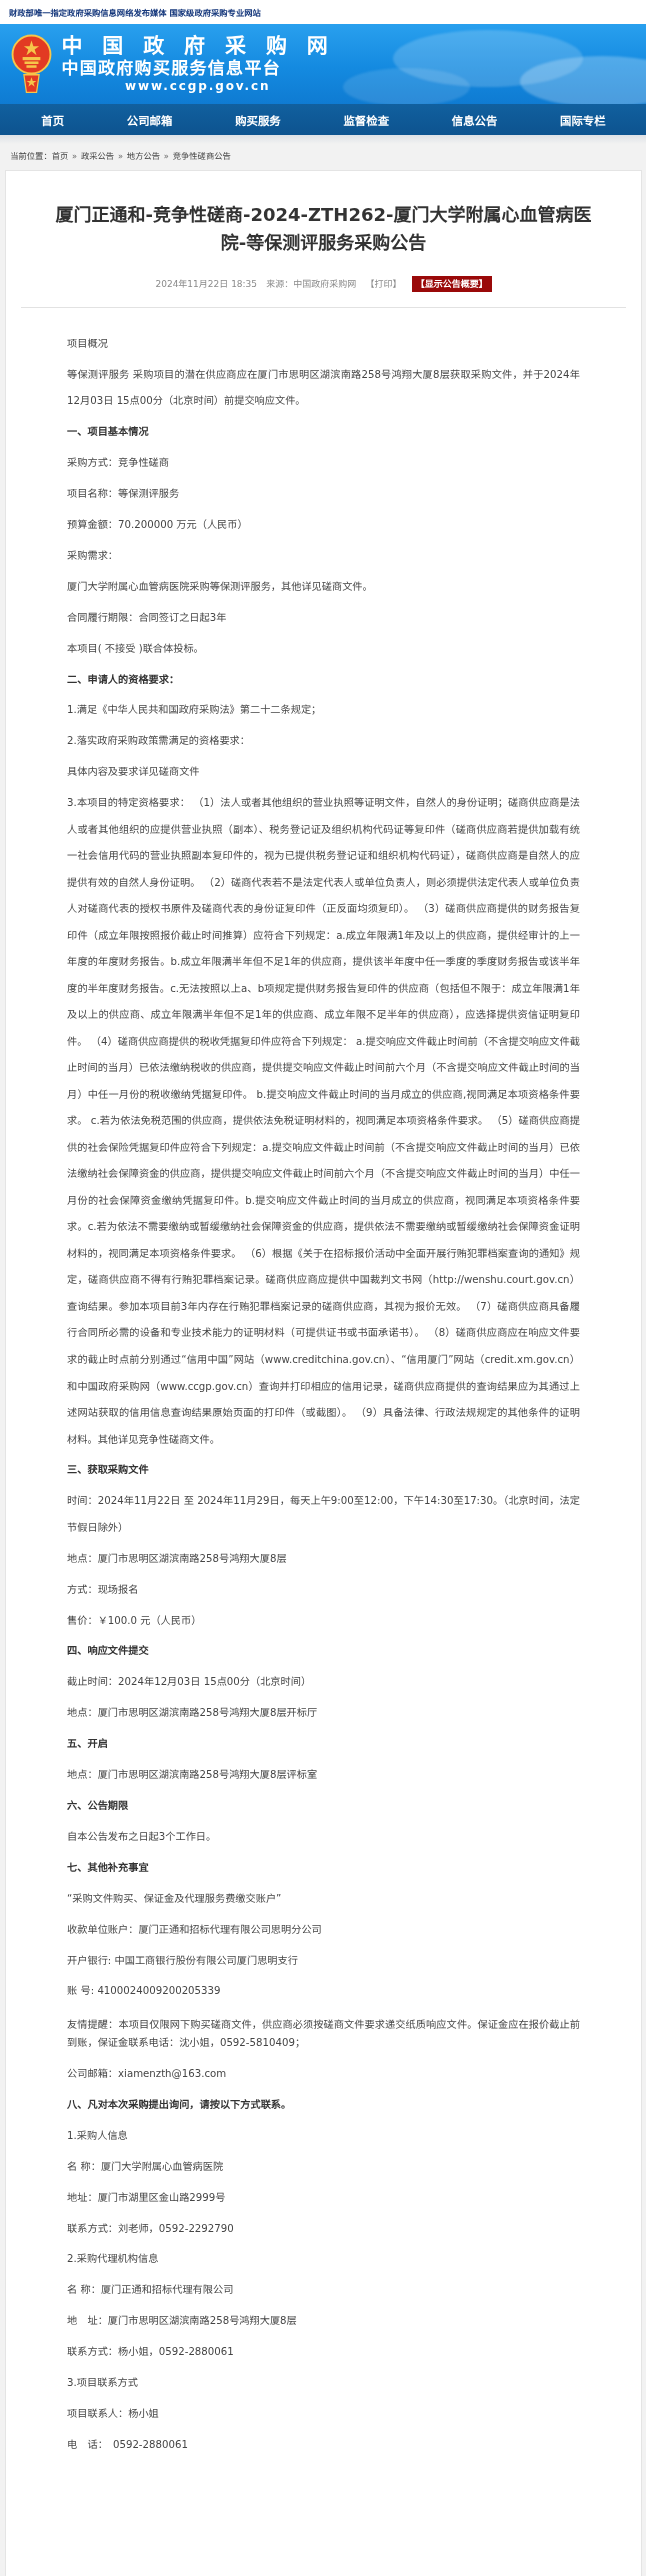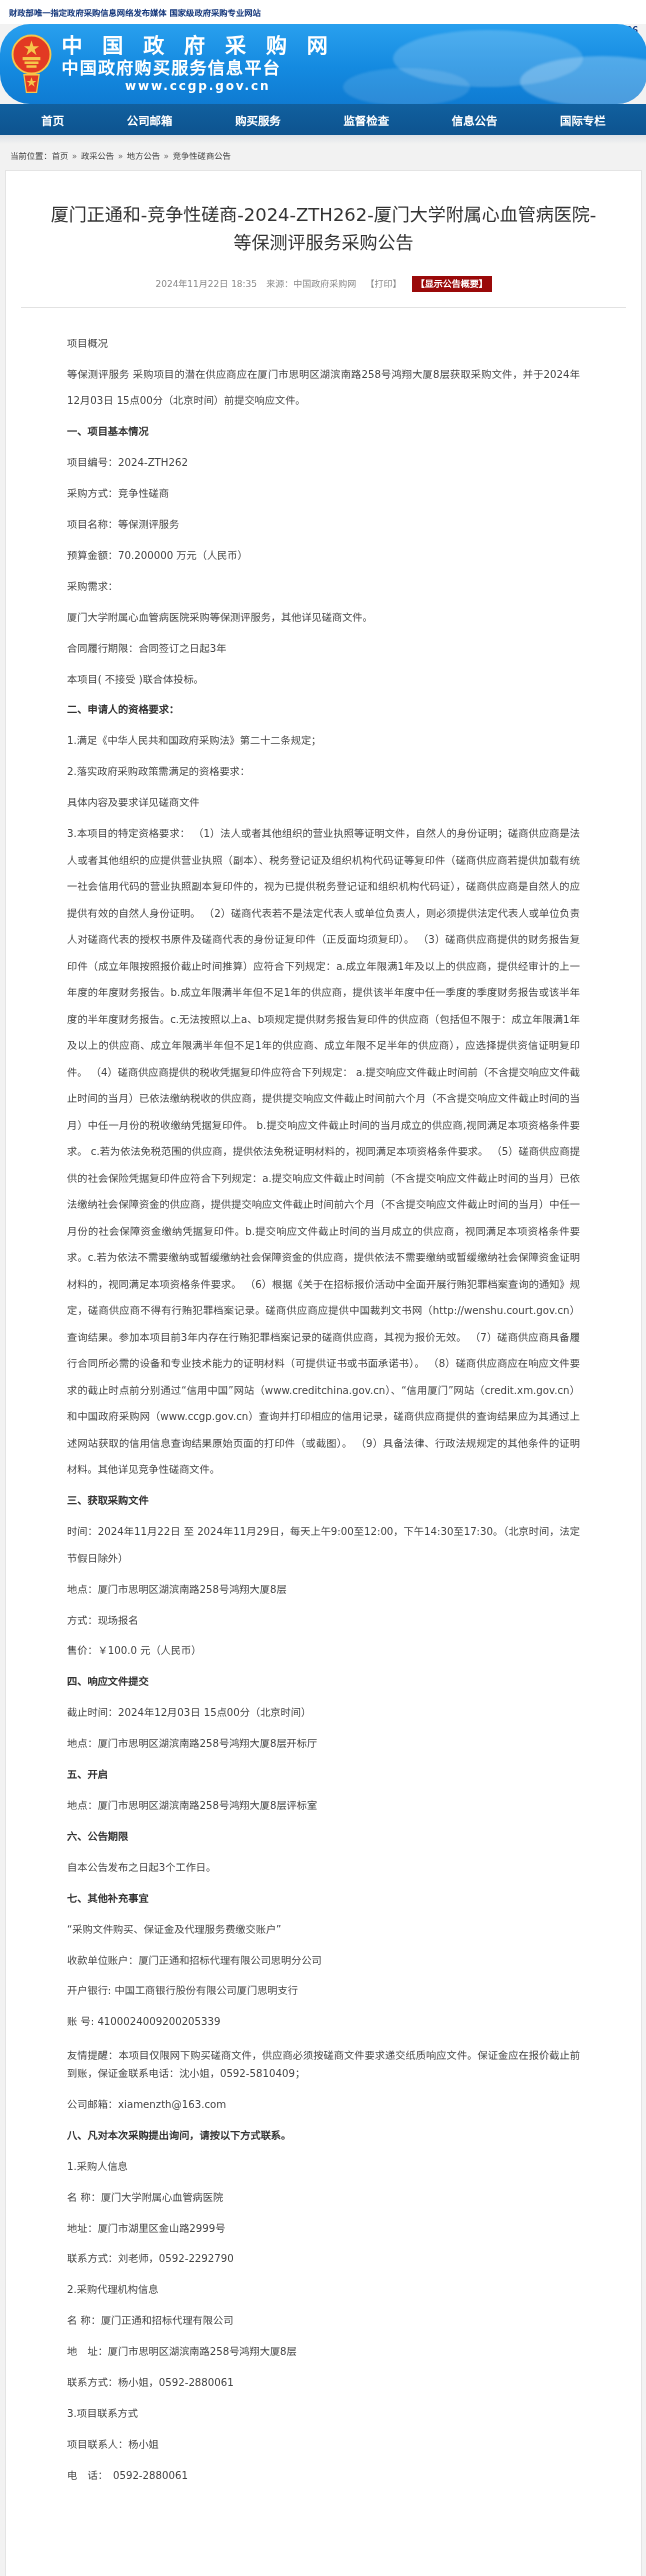--- a/index.html
+++ b/index.html
@@ -14,21 +14,20 @@
   .topbar {
     height:24px; background:#ffffff;
     display:flex; justify-content:space-between; align-items:center;
     padding:0 9px; font-size:8.3px; color:#16387c; font-weight:bold;
   }
   .topbar .hotline { color:#16387c; font-weight:bold;margin-top:33px; }
   
   .siteheader {
     position:relative; height:80px; overflow:hidden;
     background:linear-gradient(180deg,#29a0ee 0%,#148ae0 55%,#0f7bd2 100%);
-    border-radius:30px;
   }
   .cloud { position:absolute; border-radius:50%; background:rgba(255,255,255,.18); filter:blur(1.3px); }
   .cloud.c1 { width:190px; height:57px; left:393px; top:6.3px; }
   .cloud.c2 { width:165px; height:51px; left:520px; top:32px; background:rgba(255,255,255,.25); }
   .cloud.c3 { width:127px; height:38px; left:343px; top:44px; background:rgba(255,255,255,.12); }
   .logo-wrap { position:absolute; left:11.4px; top:9px; display:flex; align-items:center; }
   .emblem { width:41px; height:62px; margin-right:9px; }
   .logo-text { color:#fff; }
   .logo-line1 { font-size:21px; font-weight:bold; letter-spacing:6.3px; line-height:1.15; }
   .logo-line2 { font-size:17px; font-weight:bold; letter-spacing:1.3px; line-height:1.25; }
@@ -49,21 +48,21 @@
     padding:5.1px 10.2px 6.3px; font-size:8.3px; color:#444;
   }
   .breadcrumb a { color:#444; text-decoration:none; cursor:pointer; }
   .crumb-sep { margin:0 3.8px; color:#666; }
   
   .contentbox {
     margin:2.5px 5.1px 10.2px; background:#ffffff; border:0.6px solid #e4e4e4;
     padding:30.5px 0 159px;
   }
   .article-title {
-    margin:0 38px; text-align:center; font-size:18px; font-weight:normal;
+    margin:0 38px; text-align:center; font-size:18px; font-weight:bold;
     color:#333; line-height:1.55;
   }
   .meta-row {
     margin-top:19px; text-align:center; font-size:9px; color:#8a8a8a;
   }
   .meta-row .print-link { color:#8a8a8a; text-decoration:none; cursor:pointer; margin-left:6.3px; }
   .summary-badge {
     display:inline-block; margin-left:7.6px; padding:1.3px 3.8px;
     background:#9a0909; color:#ffffff; font-weight:bold; cursor:pointer;
   }
@@ -124,21 +123,20 @@
     <span>2024年11月22日 18:35</span>
     <span style="margin-left:6.3px;">来源：中国政府采购网</span>
     <a class="print-link">【打印】</a>
     <span class="summary-badge">【显示公告概要】</span>
   </div>
   <hr class="title-rule">
   <div class="article-body" id="article-body">
       <p class="">项目概况</p>
       <p class="">等保测评服务 采购项目的潜在供应商应在厦门市思明区湖滨南路258号鸿翔大厦8层获取采购文件，并于2024年12月03日 15点00分（北京时间）前提交响应文件。</p>
       <p class="heading">一、项目基本情况</p>
-      <p class="">项目编号：2024-ZTH262</p>
       <p class="">采购方式：竞争性磋商</p>
       <p class="">项目名称：等保测评服务</p>
       <p class="">预算金额：70.200000 万元（人民币）</p>
       <p class="">采购需求：</p>
       <p class="">厦门大学附属心血管病医院采购等保测评服务，其他详见磋商文件。</p>
       <p class="">合同履行期限：合同签订之日起3年</p>
       <p class="">本项目( 不接受  )联合体投标。</p>
       <p class="heading">二、申请人的资格要求：</p>
       <p class="">1.满足《中华人民共和国政府采购法》第二十二条规定；</p>
       <p class="">2.落实政府采购政策需满足的资格要求：</p>

